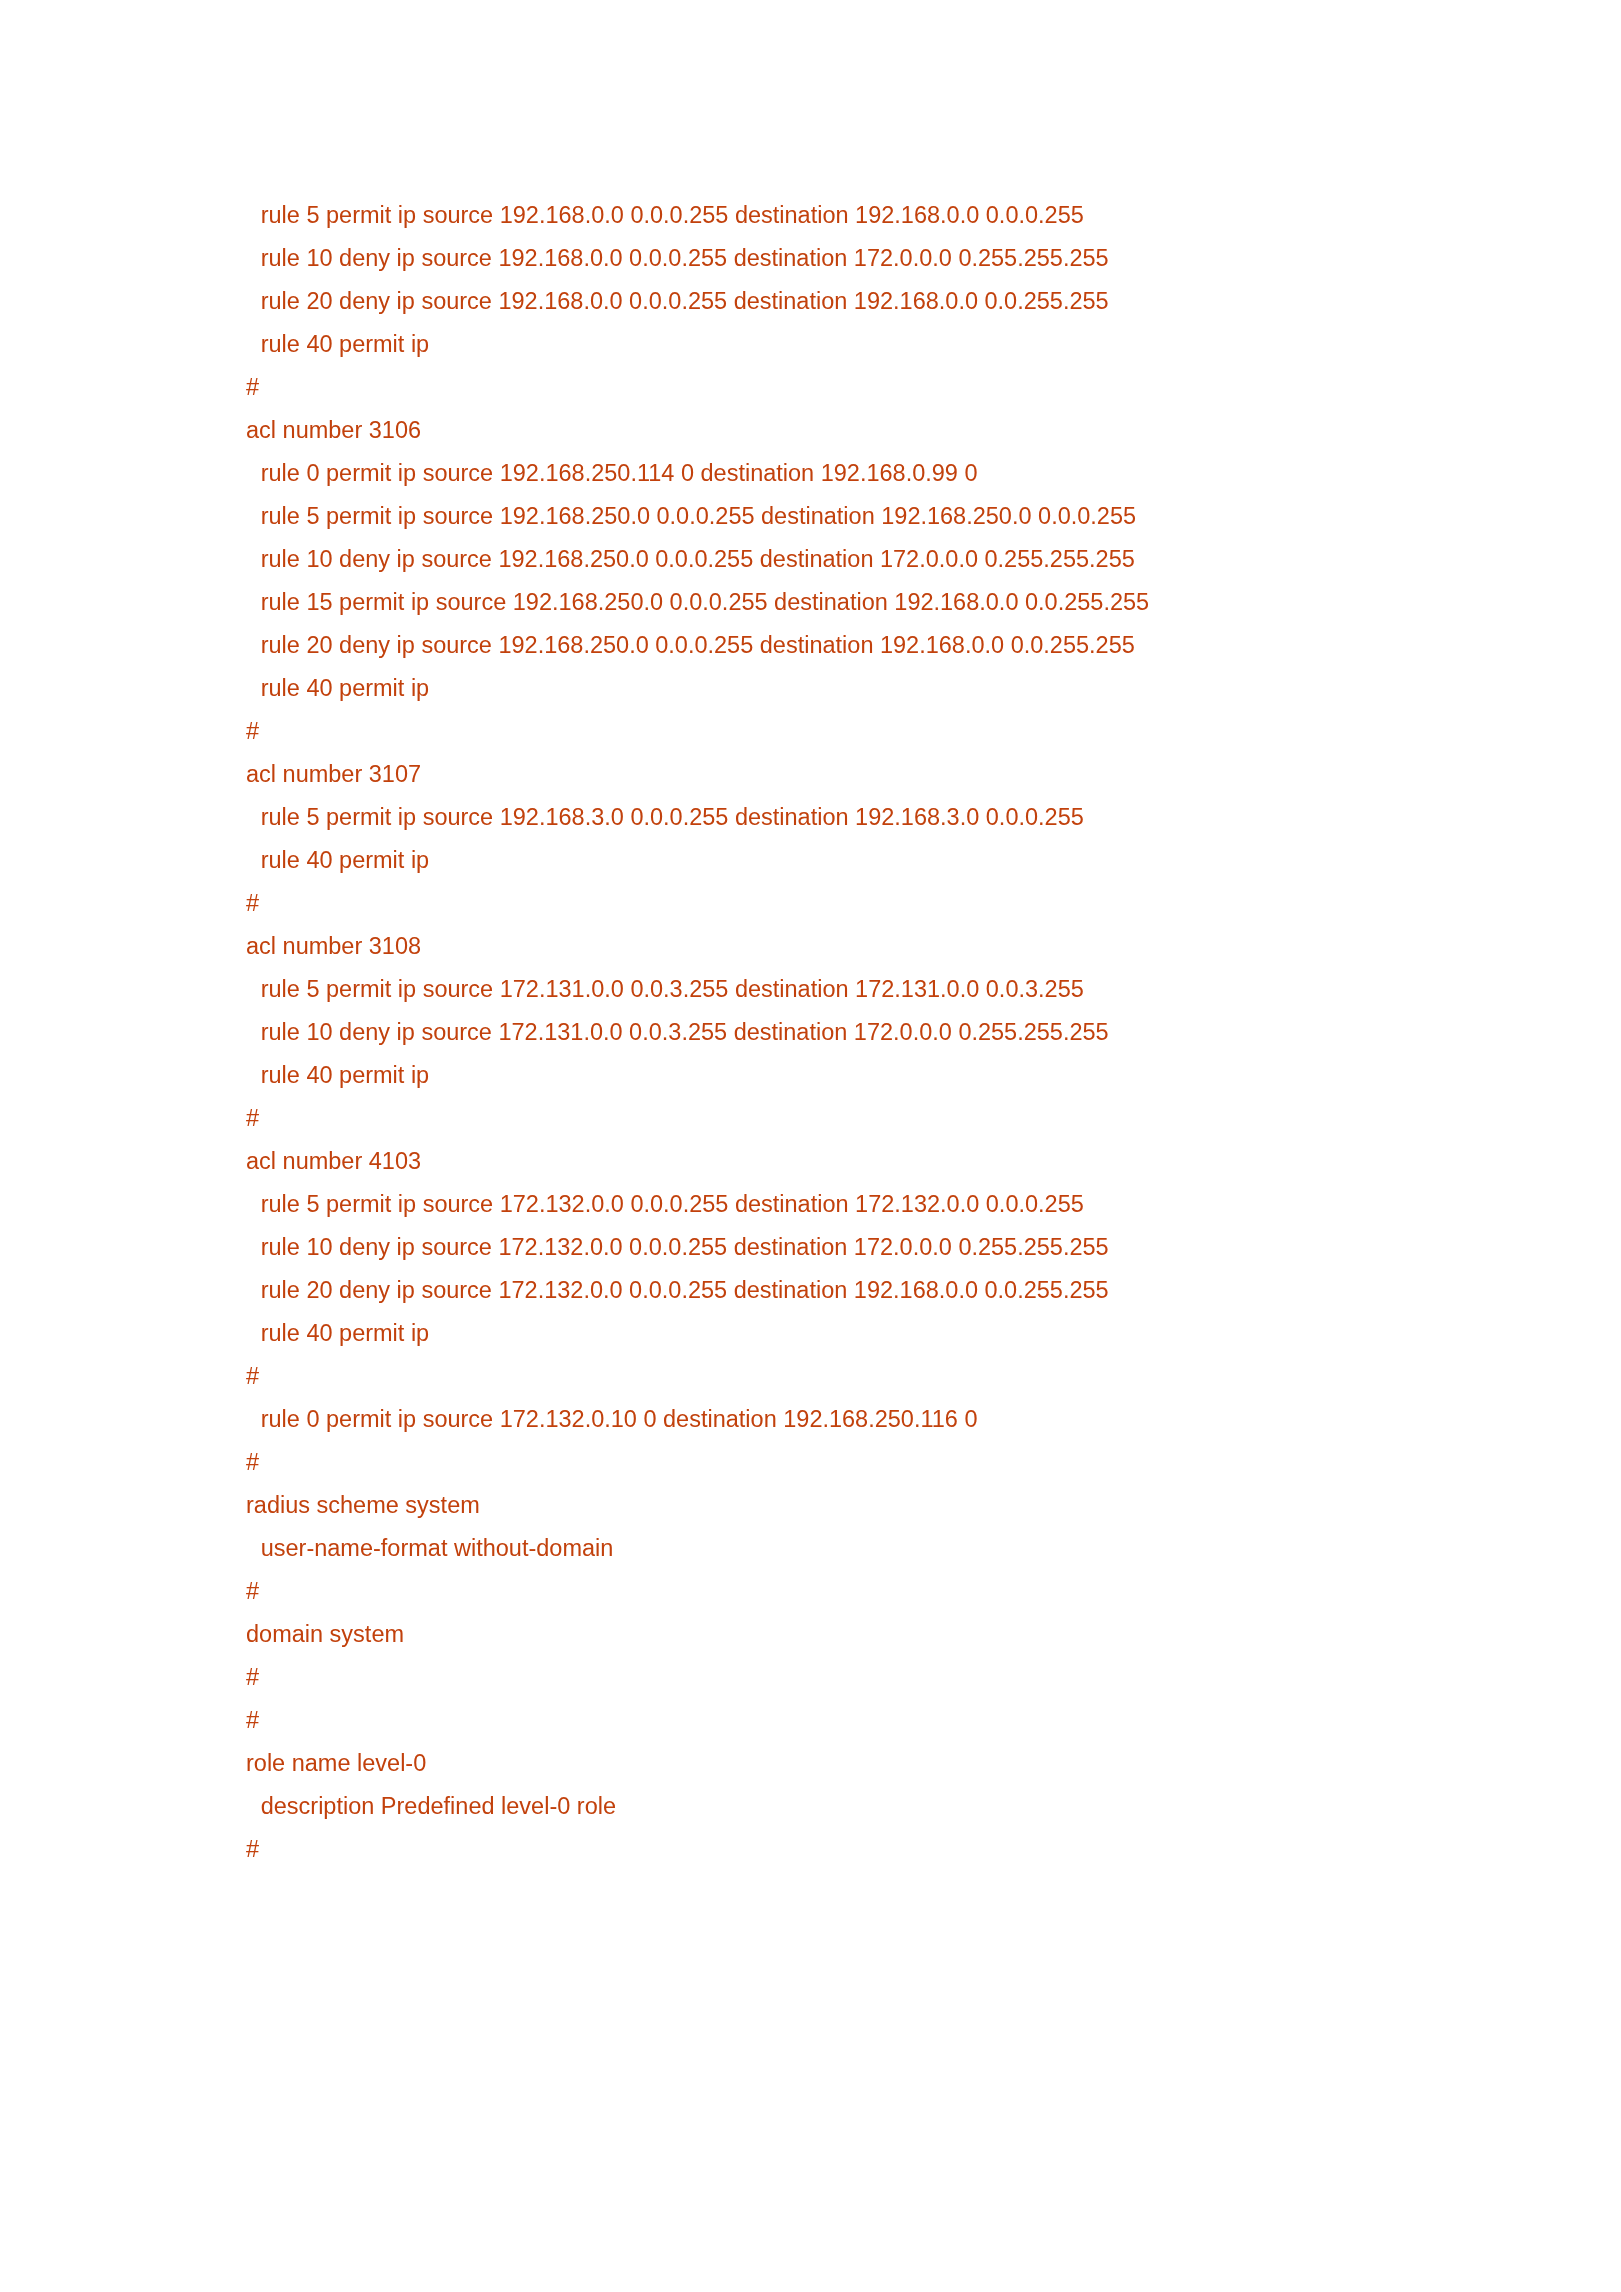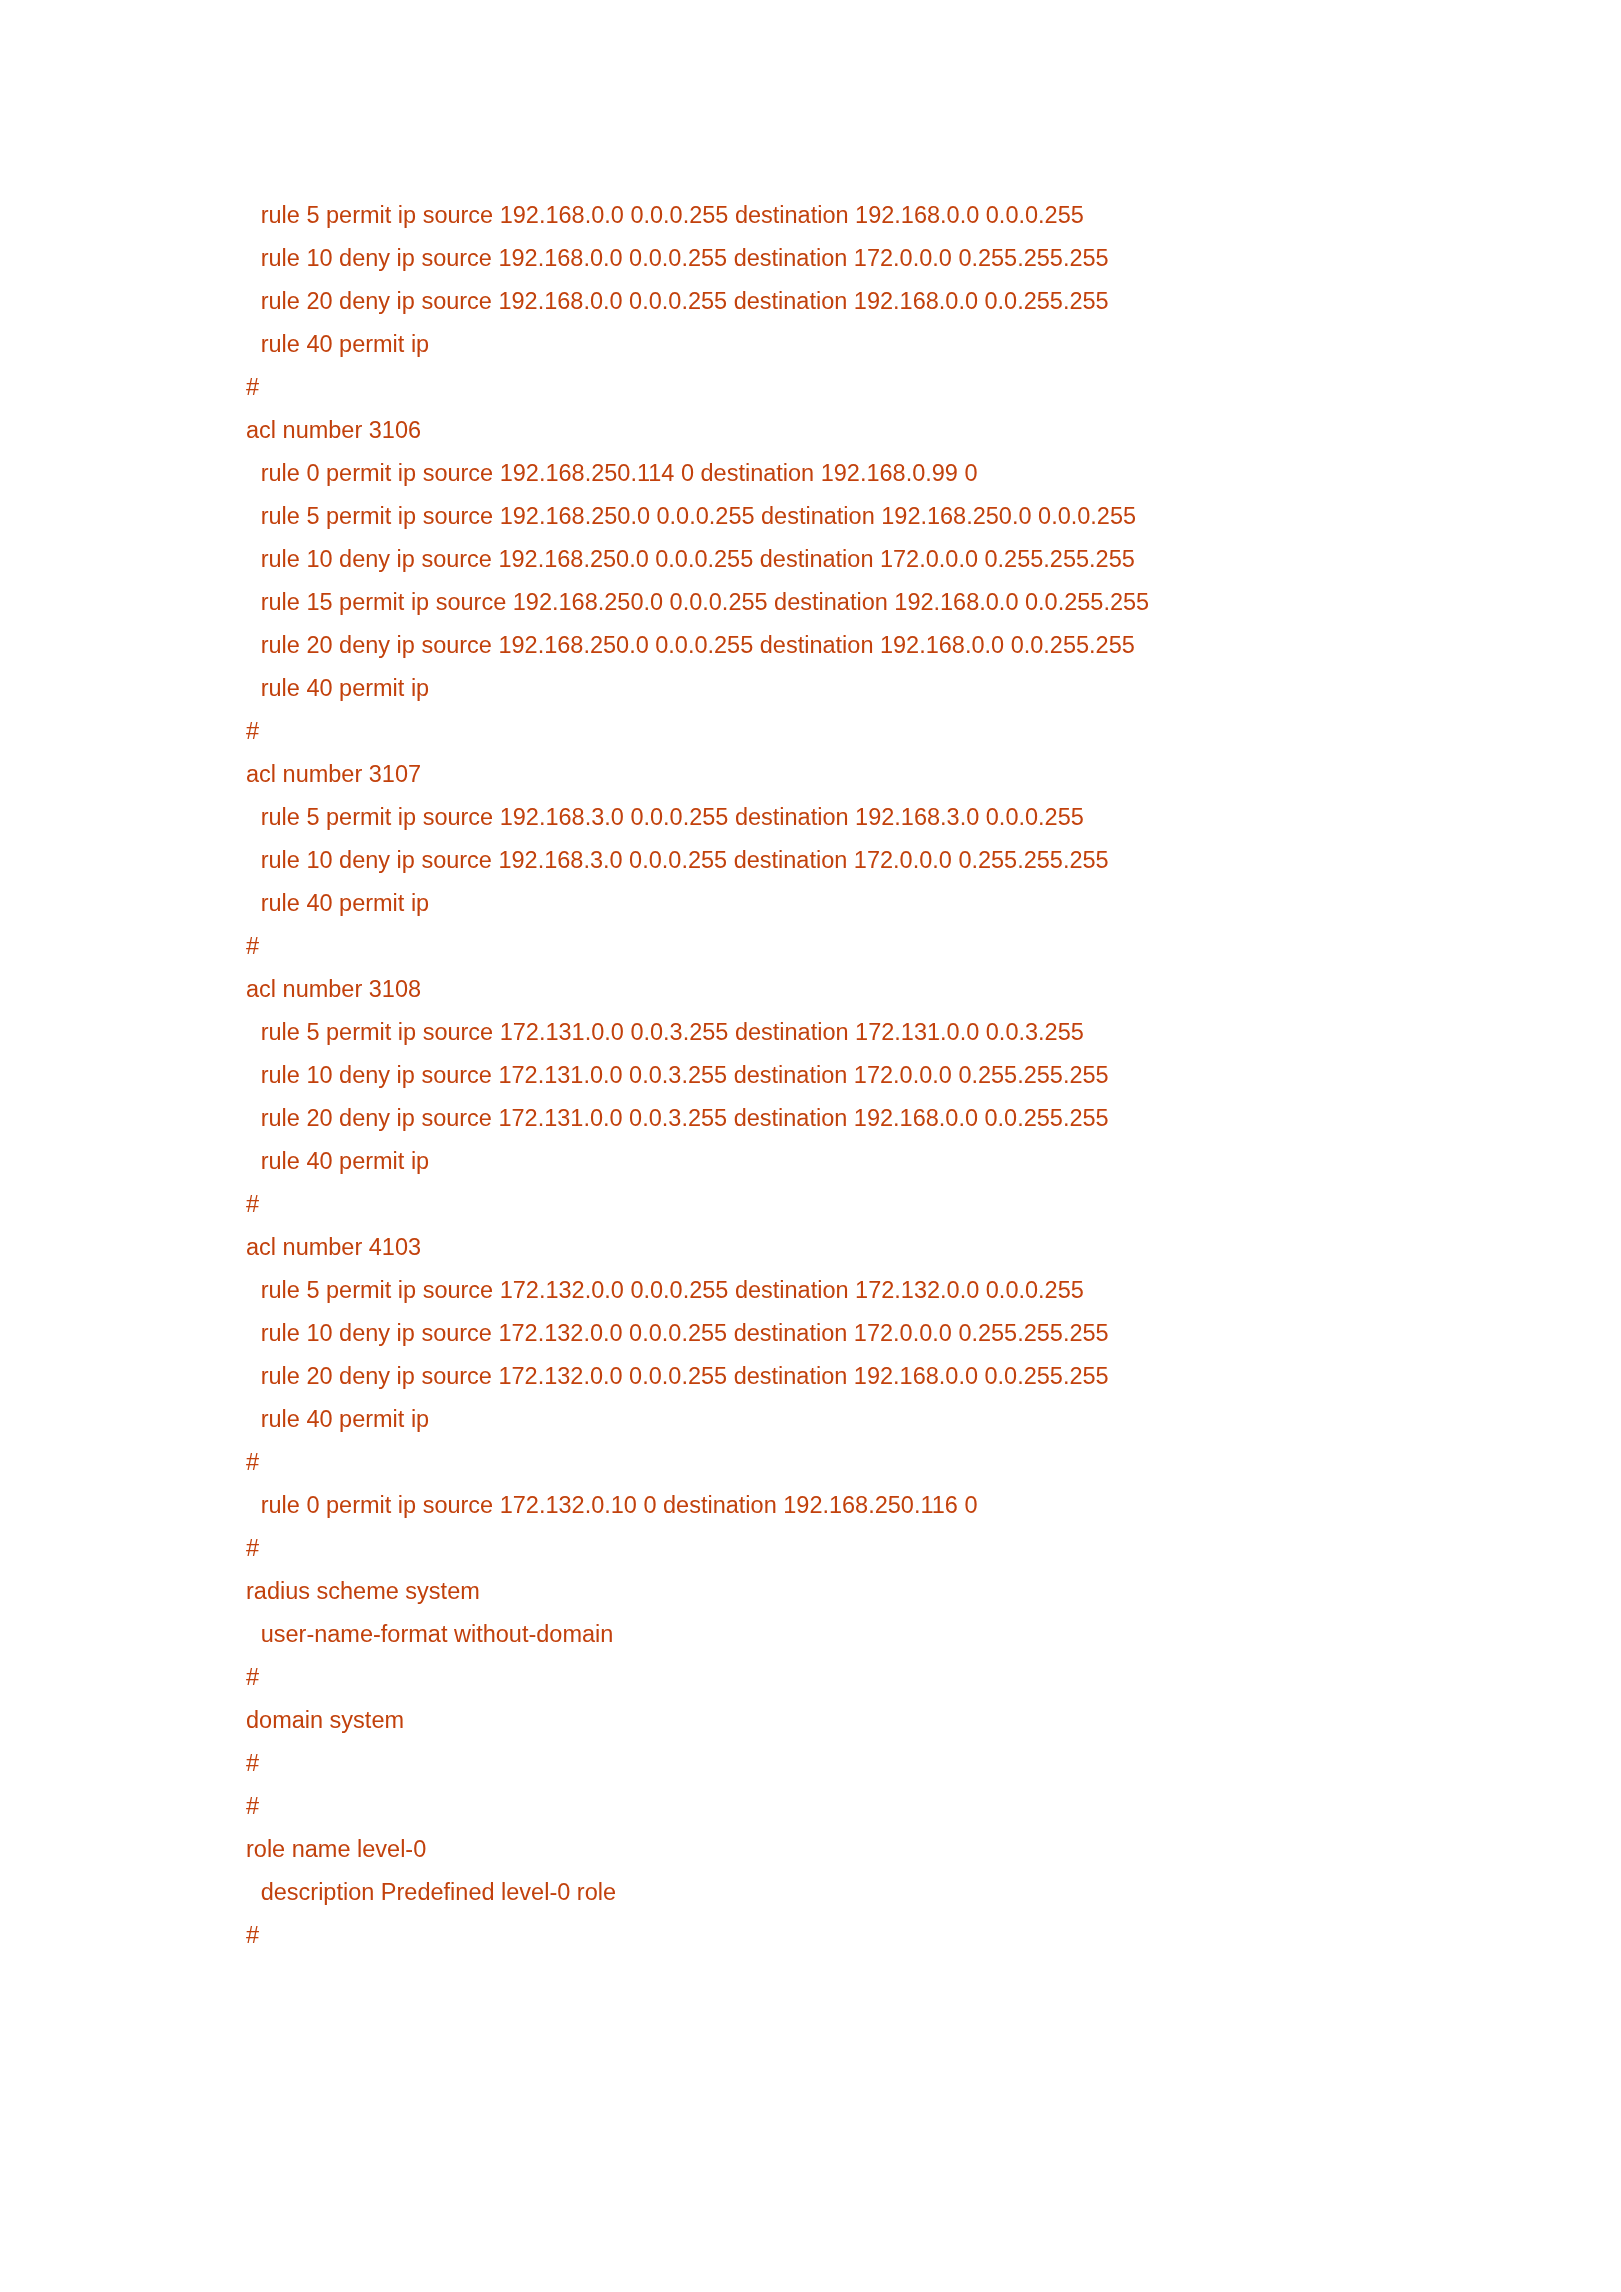--- a/index.html
+++ b/index.html
@@ -46,27 +46,25 @@
       <div class="config-line">acl number 3106</div>
       <div class="config-line indent-1">rule 0 permit ip source 192.168.250.114 0 destination 192.168.0.99 0</div>
       <div class="config-line indent-1">rule 5 permit ip source 192.168.250.0 0.0.0.255 destination 192.168.250.0 0.0.0.255</div>
       <div class="config-line indent-1">rule 10 deny ip source 192.168.250.0 0.0.0.255 destination 172.0.0.0 0.255.255.255</div>
       <div class="config-line indent-1">rule 15 permit ip source 192.168.250.0 0.0.0.255 destination 192.168.0.0 0.0.255.255</div>
       <div class="config-line indent-1">rule 20 deny ip source 192.168.250.0 0.0.0.255 destination 192.168.0.0 0.0.255.255</div>
       <div class="config-line indent-1">rule 40 permit ip</div>
       <div class="config-line">#</div>
       <div class="config-line">acl number 3107</div>
       <div class="config-line indent-1">rule 5 permit ip source 192.168.3.0 0.0.0.255 destination 192.168.3.0 0.0.0.255</div>
-      <div class="config-line indent-1">rule 10 deny ip source 192.168.3.0 0.0.0.255 destination 172.0.0.0 0.255.255.255</div>
       <div class="config-line indent-1">rule 40 permit ip</div>
       <div class="config-line">#</div>
       <div class="config-line">acl number 3108</div>
       <div class="config-line indent-1">rule 5 permit ip source 172.131.0.0 0.0.3.255 destination 172.131.0.0 0.0.3.255</div>
       <div class="config-line indent-1">rule 10 deny ip source 172.131.0.0 0.0.3.255 destination 172.0.0.0 0.255.255.255</div>
-      <div class="config-line indent-1">rule 20 deny ip source 172.131.0.0 0.0.3.255 destination 192.168.0.0 0.0.255.255</div>
       <div class="config-line indent-1">rule 40 permit ip</div>
       <div class="config-line">#</div>
       <div class="config-line">acl number 4103</div>
       <div class="config-line indent-1">rule 5 permit ip source 172.132.0.0 0.0.0.255 destination 172.132.0.0 0.0.0.255</div>
       <div class="config-line indent-1">rule 10 deny ip source 172.132.0.0 0.0.0.255 destination 172.0.0.0 0.255.255.255</div>
       <div class="config-line indent-1">rule 20 deny ip source 172.132.0.0 0.0.0.255 destination 192.168.0.0 0.0.255.255</div>
       <div class="config-line indent-1">rule 40 permit ip</div>
       <div class="config-line">#</div>
       <div class="config-line indent-1">rule 0 permit ip source 172.132.0.10 0 destination 192.168.250.116 0</div>
       <div class="config-line">#</div>

